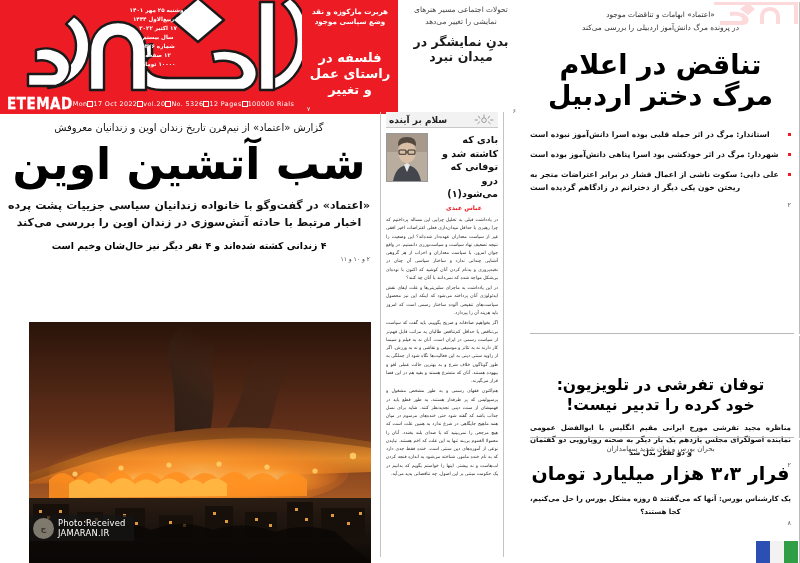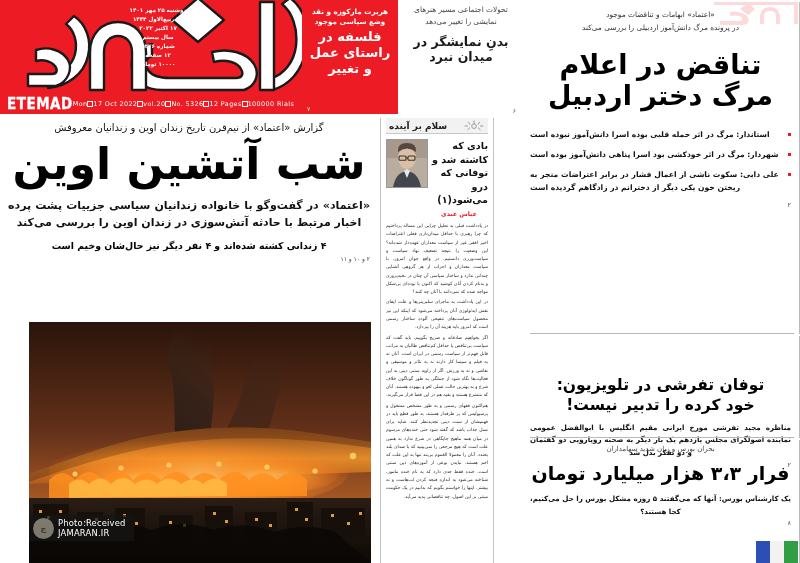--- a/index.html
+++ b/index.html
@@ -50,21 +50,21 @@
   
   .promo-philosophy{
     position:absolute;left:302px;top:0;width:96px;height:114px;
     background:#ED1C24;color:#fff;direction:rtl;text-align:center;
     box-sizing:border-box;padding:7px 5px 4px 5px;
   }
   .promo-philosophy .kicker{
     font-size:7.2px;line-height:1.45;font-weight:bold;
   }
   .promo-philosophy .big{
-    font-size:13px;line-height:1.22;font-weight:bold;margin-top:1px;
+    font-size:13px;line-height:1.22;font-weight:bold;margin-top:22px;
   }
   .promo-philosophy .pg{
     position:absolute;left:5px;bottom:2px;font-size:6px;
   }
 
   .promo-theatre{
     position:absolute;left:404px;top:4px;width:114px;height:108px;
     direction:rtl;text-align:center;color:#1a1a1a;
   }
   .promo-theatre .kicker{
@@ -149,21 +149,21 @@
     margin-top:7px;text-align:justify;text-align-last:center;
     font-size:7.1px;line-height:1.75;color:#111;font-weight:bold;
   }
   .flagbar{
     position:absolute;right:1px;bottom:0;width:42px;height:22px;display:flex;
   }
   .flagbar i{flex:1;display:block;}
 
   
   .col-center{
-    position:absolute;left:380px;top:118px;width:114px;height:445px;
+    position:absolute;left:380px;top:112px;width:124px;height:445px;
     direction:rtl;box-sizing:border-box;
     border-right:1px solid #c3c3c3;border-left:1px solid #c3c3c3;
     padding:0 5px;
   }
   .col-head{
     height:15px;display:flex;align-items:center;justify-content:space-between;
     border-bottom:1px solid #c9c9c9;background:#f2f2f2;padding:0 3px;
   }
   .col-head .salam{
     font-size:9px;font-weight:bold;color:#222;letter-spacing:-.3px;

